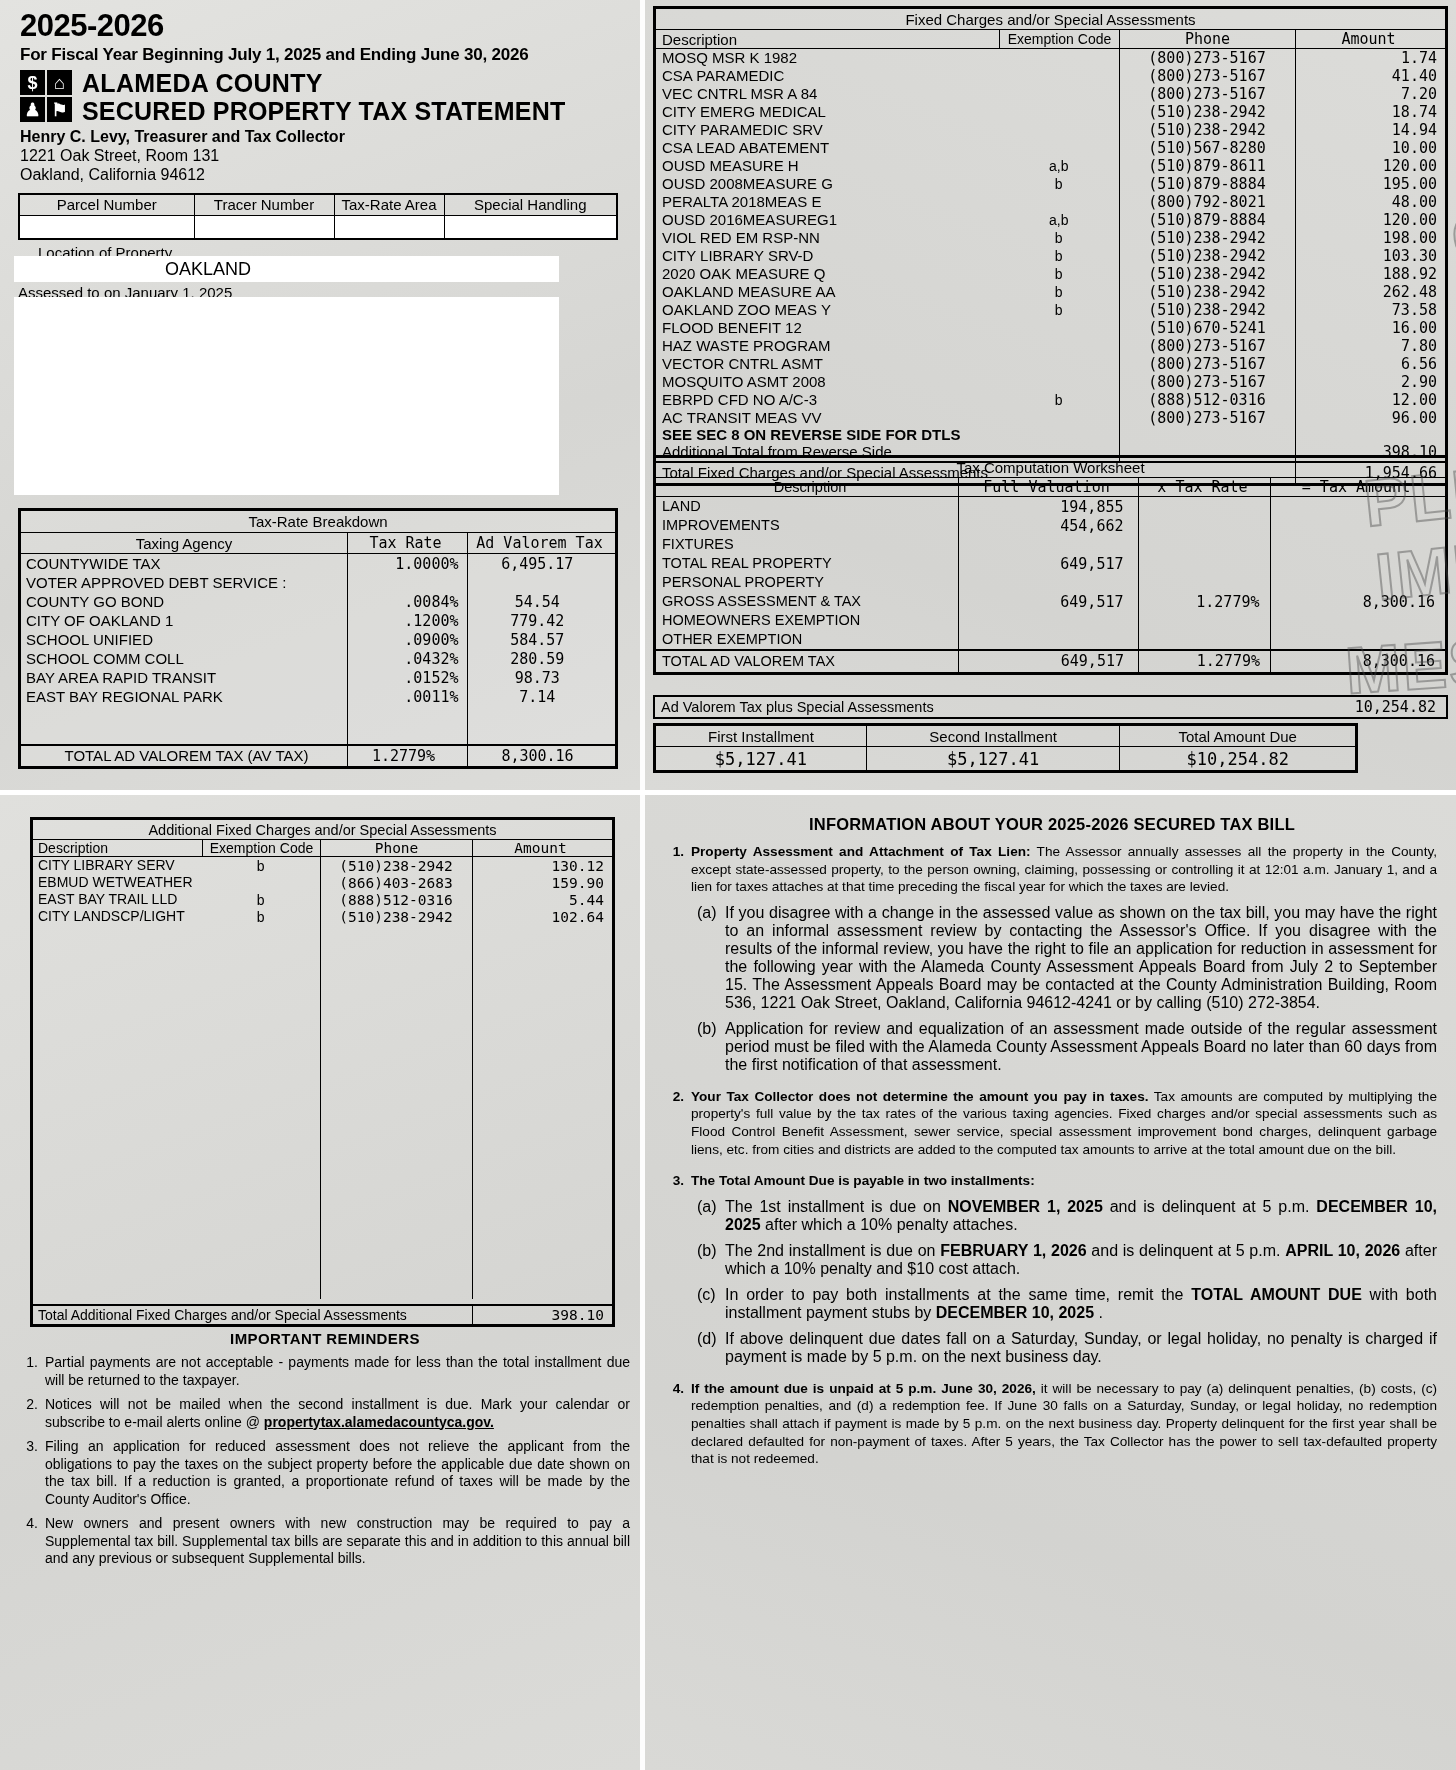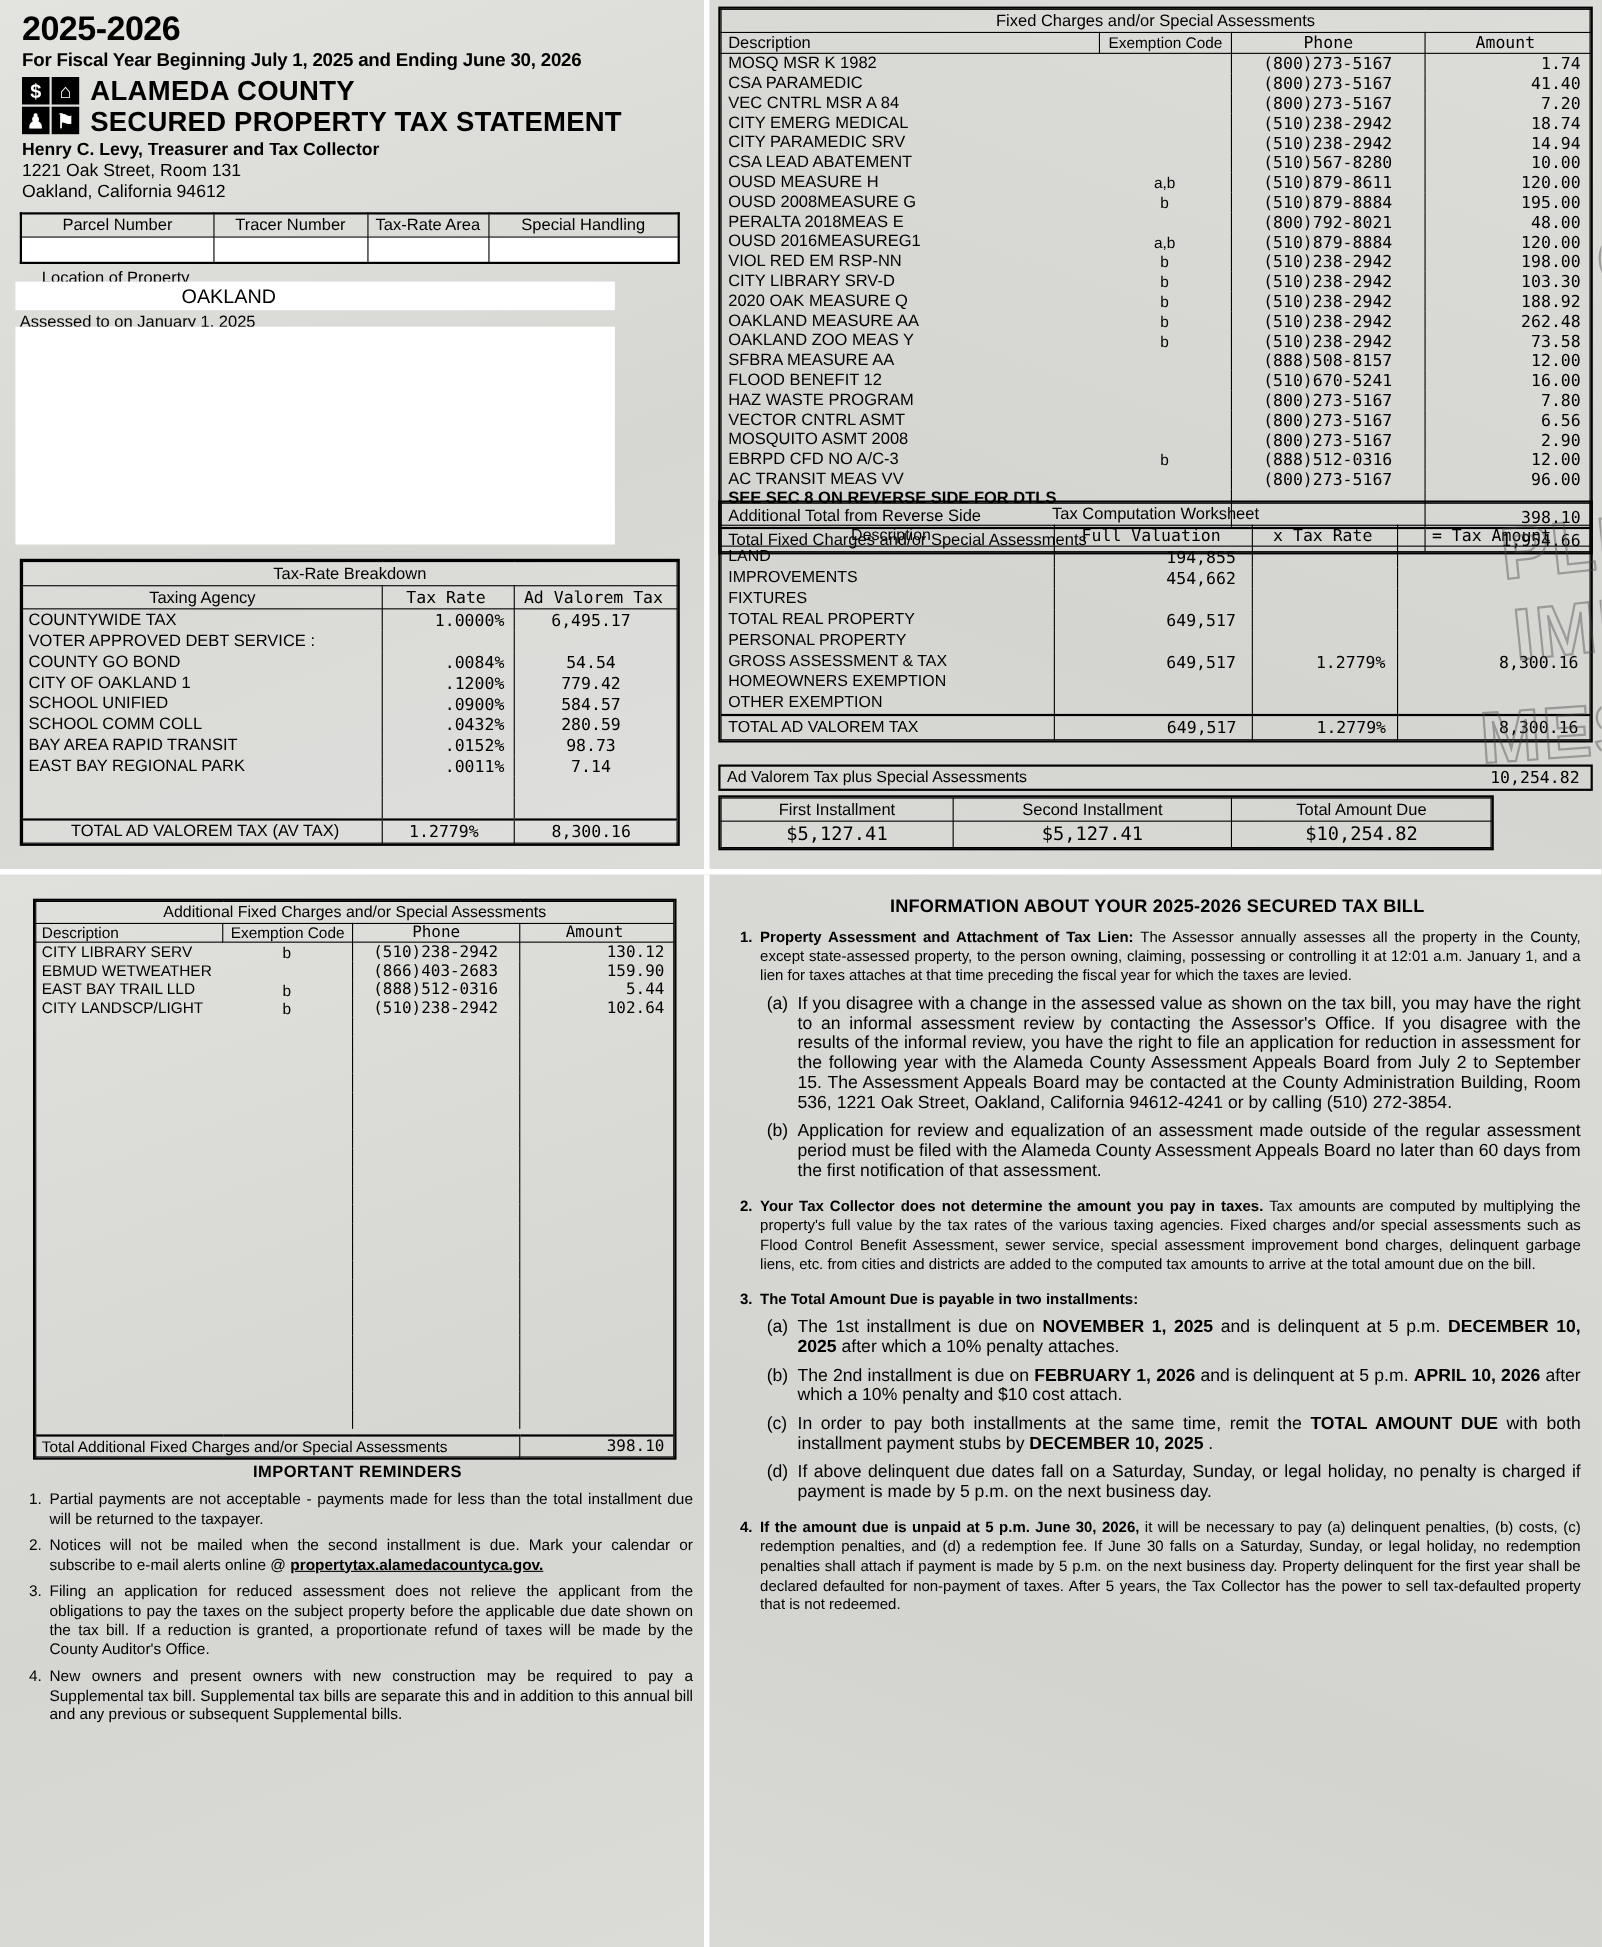--- a/index.html
+++ b/index.html
@@ -385,26 +385,20 @@
                       <td class="fc-phone" style="border:none;border-left:1px solid #000;border-right:1px solid #000">(510)238-2942</td>
                       <td class="fc-amt" style="border:none">262.48</td>
                     </tr>
                     <tr>
                       <td class="fc-desc" style="border:none;height:16.2px;line-height:16.2px">OAKLAND ZOO MEAS Y</td>
                       <td class="fc-exem" style="border:none">b</td>
                       <td class="fc-phone" style="border:none;border-left:1px solid #000;border-right:1px solid #000">(510)238-2942</td>
                       <td class="fc-amt" style="border:none">73.58</td>
                     </tr>
                     <tr>
-                      <td class="fc-desc" style="border:none;height:16.2px;line-height:16.2px">SFBRA MEASURE AA</td>
-                      <td class="fc-exem" style="border:none"></td>
-                      <td class="fc-phone" style="border:none;border-left:1px solid #000;border-right:1px solid #000">(888)508-8157</td>
-                      <td class="fc-amt" style="border:none">12.00</td>
-                    </tr>
-                    <tr>
                       <td class="fc-desc" style="border:none;height:16.2px;line-height:16.2px">FLOOD BENEFIT 12</td>
                       <td class="fc-exem" style="border:none"></td>
                       <td class="fc-phone" style="border:none;border-left:1px solid #000;border-right:1px solid #000">(510)670-5241</td>
                       <td class="fc-amt" style="border:none">16.00</td>
                     </tr>
                     <tr>
                       <td class="fc-desc" style="border:none;height:16.2px;line-height:16.2px">HAZ WASTE PROGRAM</td>
                       <td class="fc-exem" style="border:none"></td>
                       <td class="fc-phone" style="border:none;border-left:1px solid #000;border-right:1px solid #000">(800)273-5167</td>
                       <td class="fc-amt" style="border:none">7.80</td>

